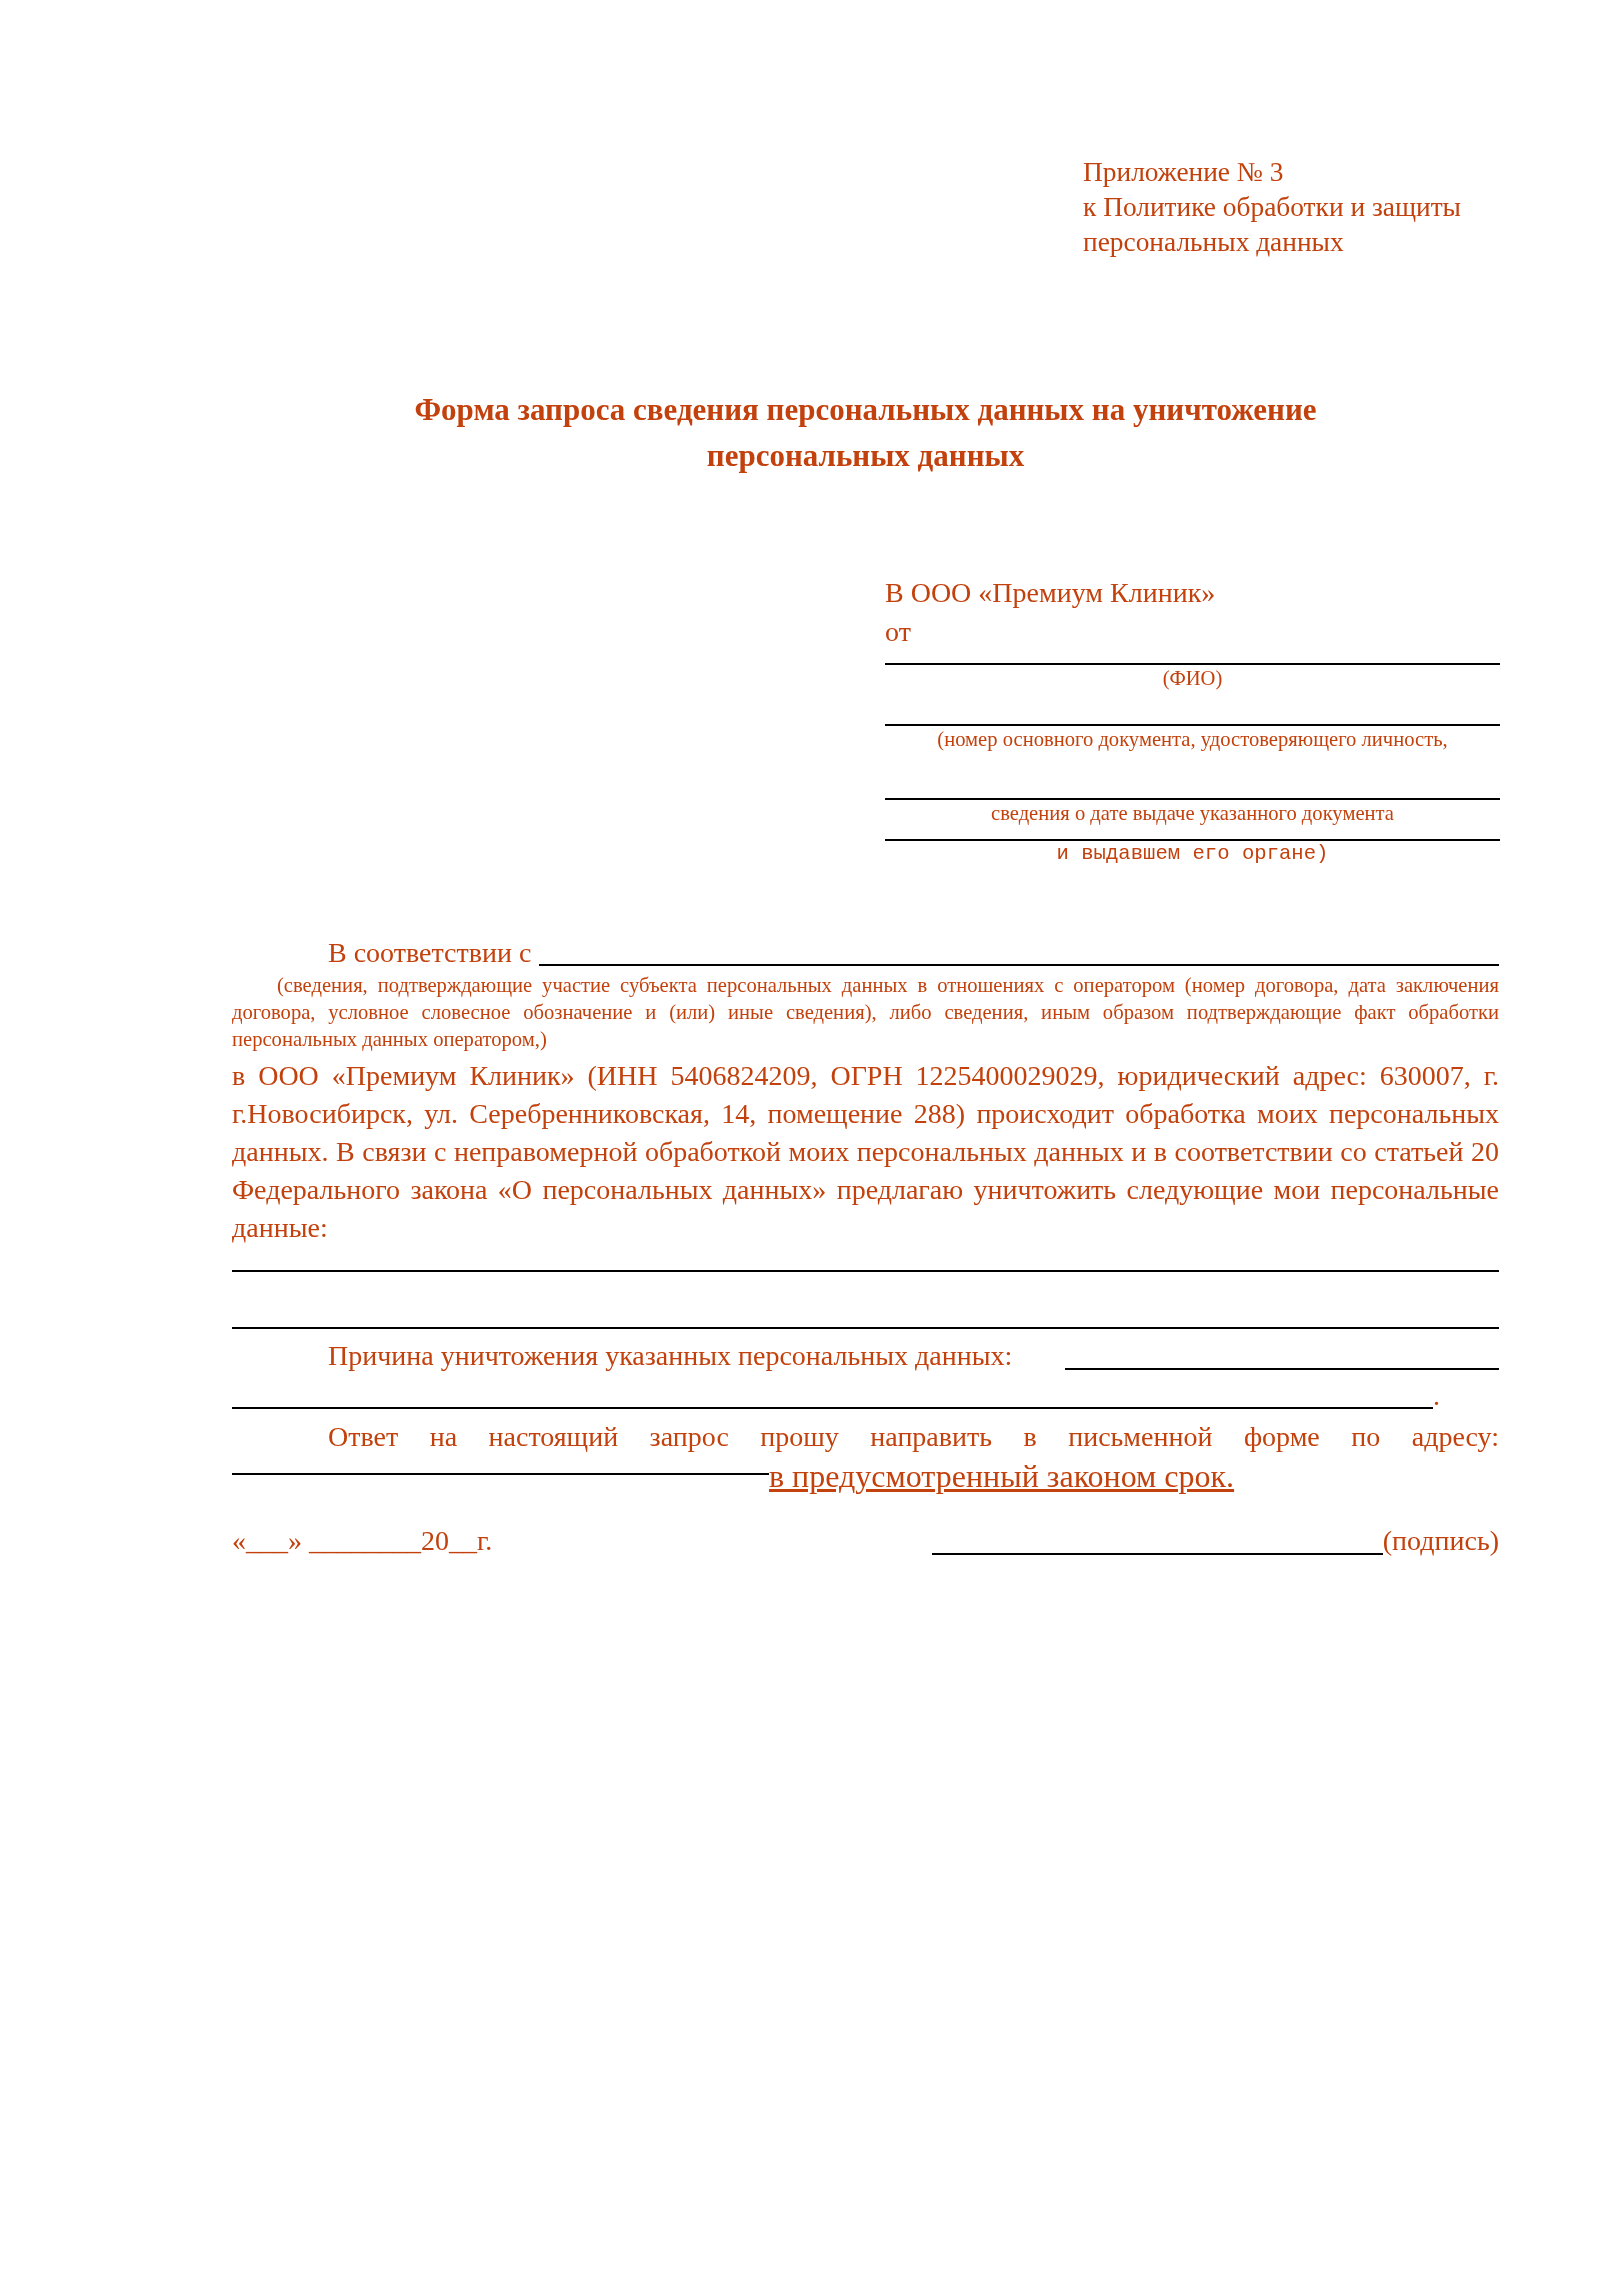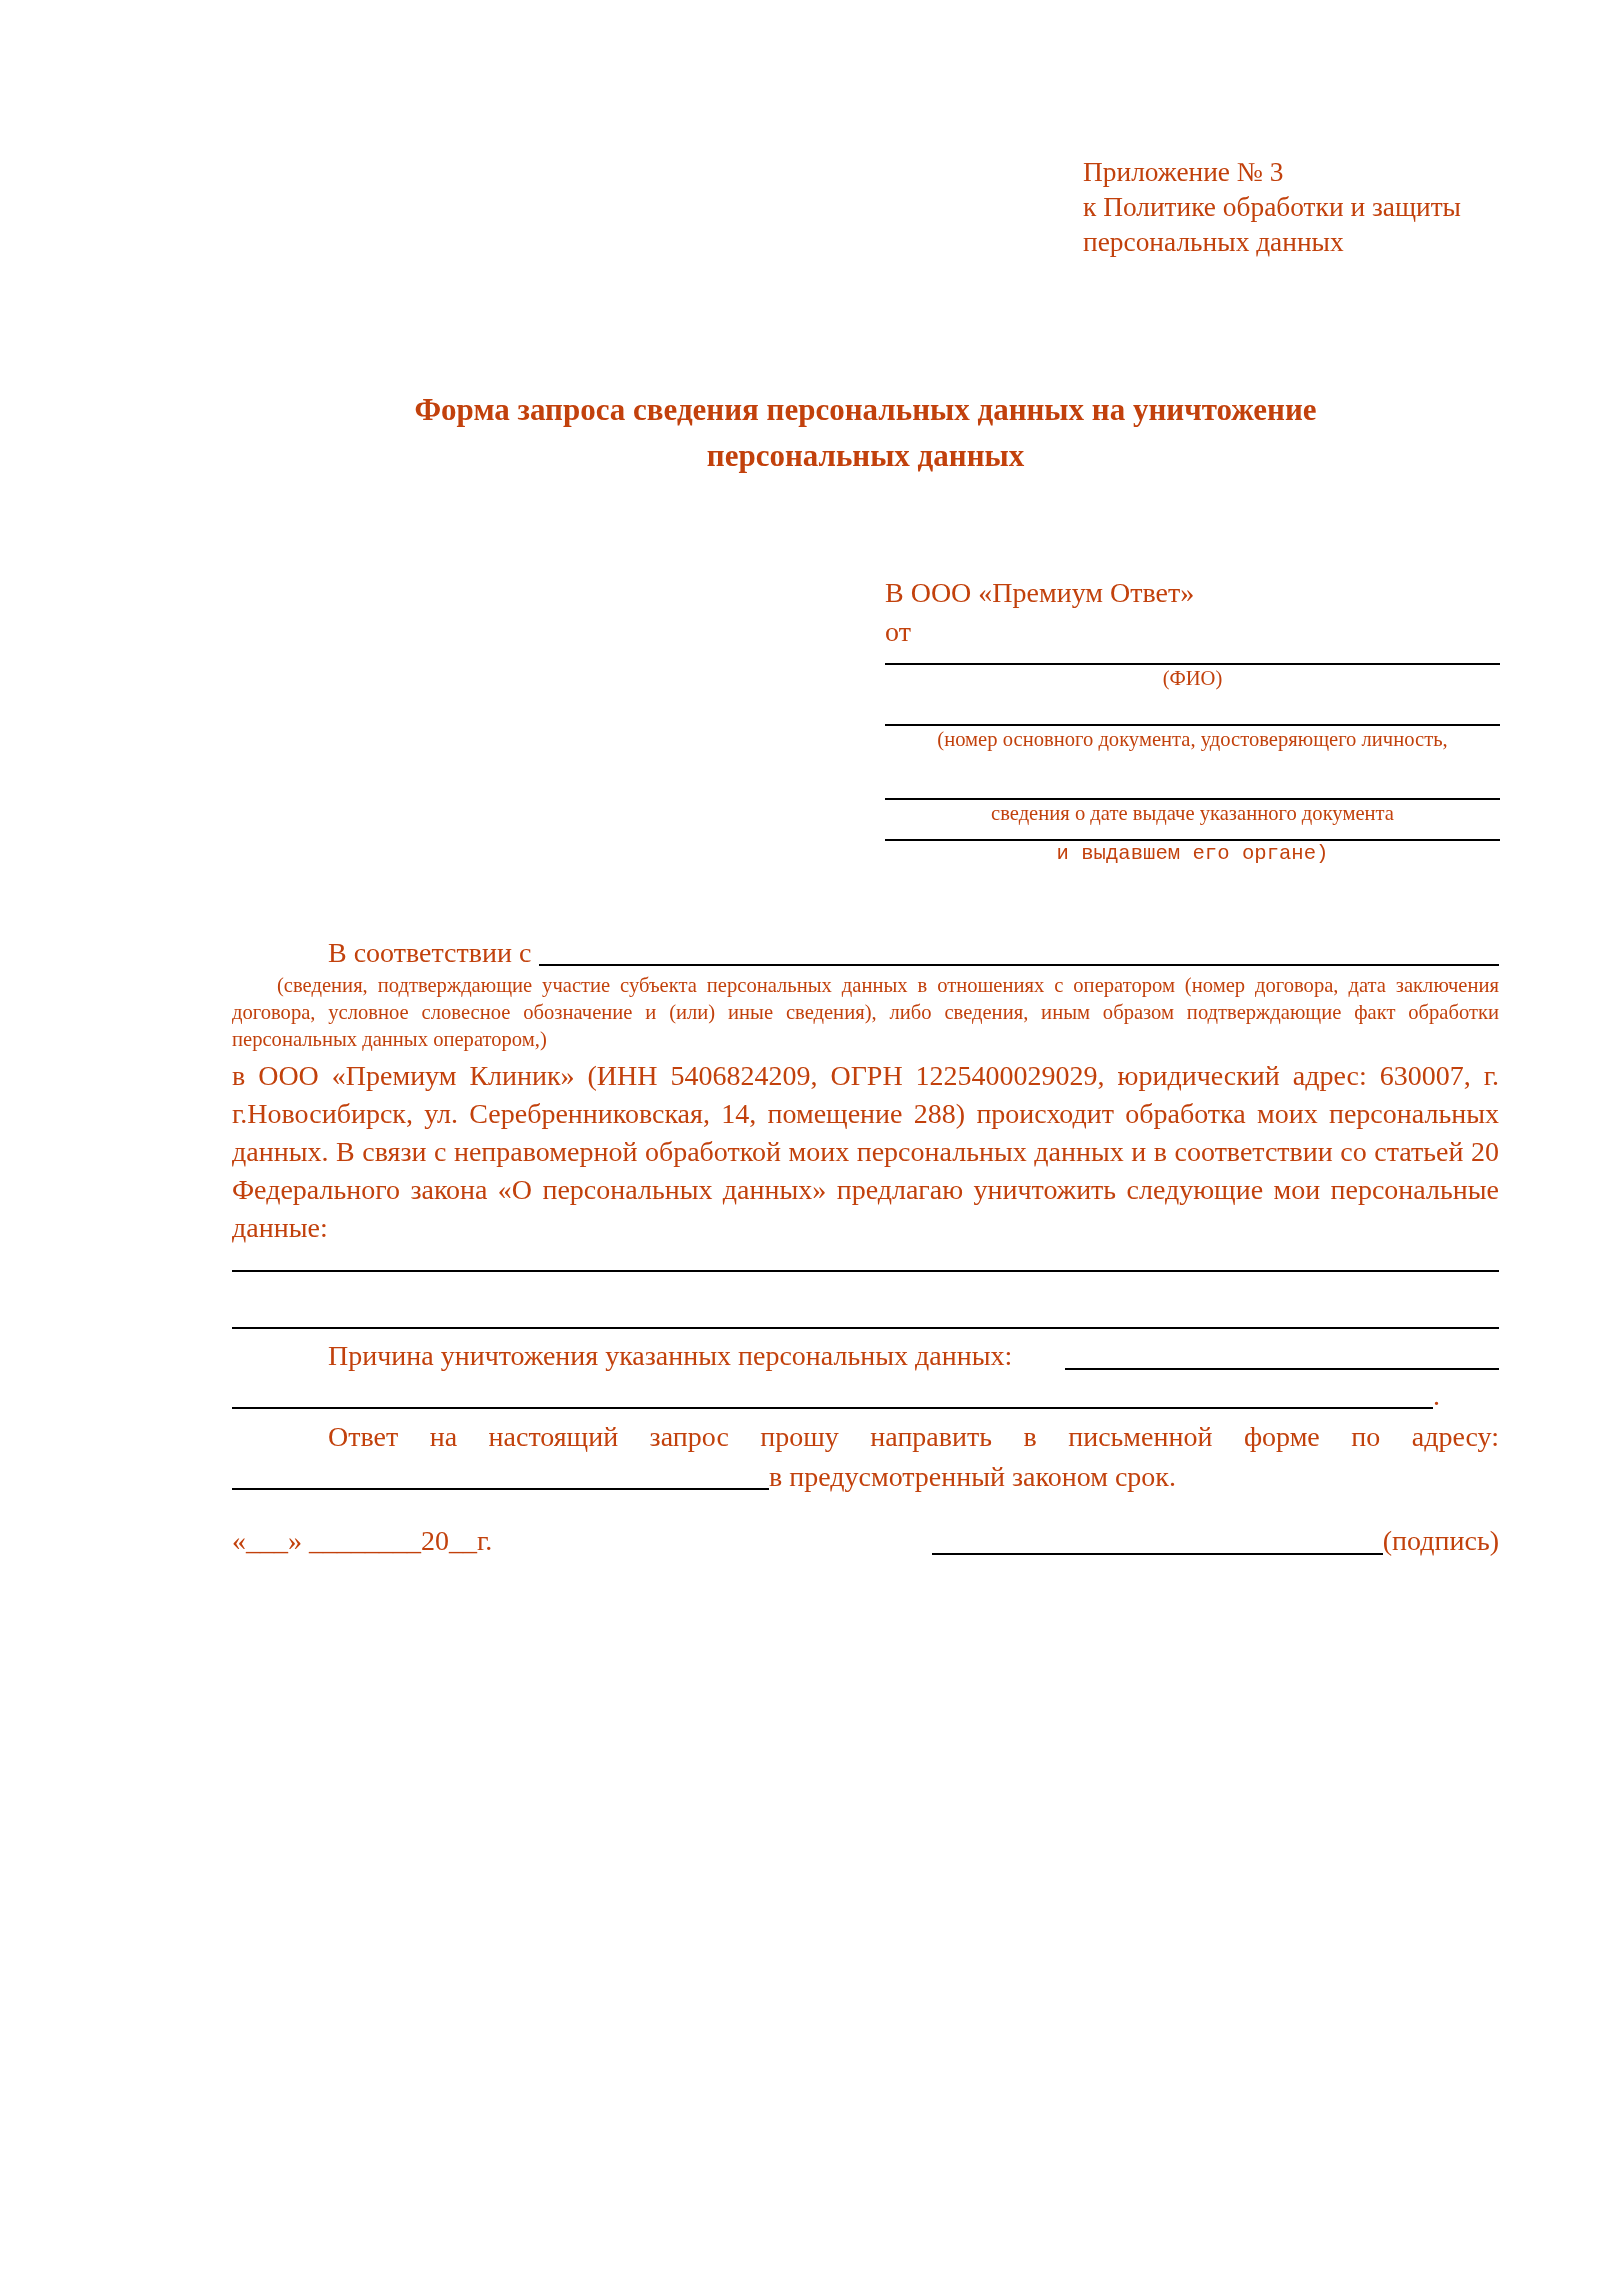--- a/index.html
+++ b/index.html
@@ -59,22 +59,22 @@
 
   
   .reason2 { left:232px; top:1376px; width:1267px; padding-right:59px; box-sizing:border-box;
              font-size:28px; line-height:39px; display:flex; align-items:flex-end; }
 
   
   .response { left:232px; top:1417px; width:1267px; font-size:28px; line-height:39px;
               text-align:justify; text-align-last:justify; text-indent:96px; }
 
   
-  .response2 { left:232px; top:1457px; width:1267px; font-size:28px; line-height:39px;
-               display:flex; align-items:flex-end; }
+  .response2 { left:232px; top:1457px; width:1267px; font-size:32px; line-height:39px;
+               display:flex; align-items:center;text-decoration:underline; }
   .rule-fixed { width:537px; border-bottom:2.9px solid #000; margin-bottom:5.9px; }
 
   
   .datesign { left:232px; top:1521px; width:1267px; font-size:28px; line-height:39px;
               display:flex; justify-content:space-between; align-items:flex-end; }
   .siggroup { display:flex; align-items:flex-end; }
   .sigrule { width:451px; border-bottom:2.9px solid #000; margin-bottom:4.9px; }
 </style>
 </head>
 <body>
@@ -86,21 +86,21 @@
     <div>к Политике обработки и защиты</div>
     <div>персональных данных</div>
   </div>
 
   <div class="abs title">
     <span class="tline">Форма запроса сведения персональных данных на уничтожение</span>
     <span class="tline">персональных данных</span>
   </div>
 
   <div class="abs addressee">
-    <div>В ООО «Премиум Ответ»</div>
+    <div>В ООО «Премиум Клиник»</div>
     <div>от</div>
 
     <div class="field f1">
       <div class="rule"></div>
       <div class="caption">(ФИО)</div>
     </div>
 
     <div class="field f2">
       <div class="rule"></div>
       <div class="caption">(номер основного документа, удостоверяющего личность,</div>

